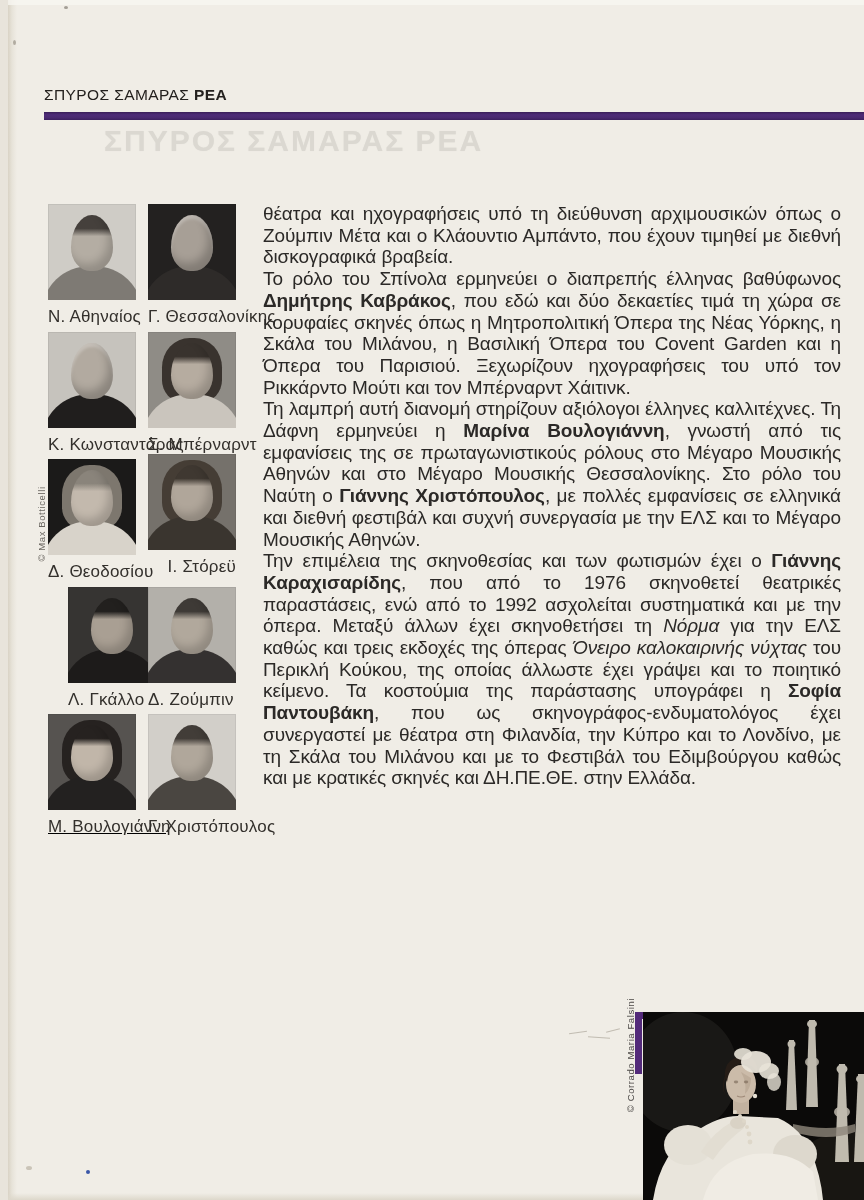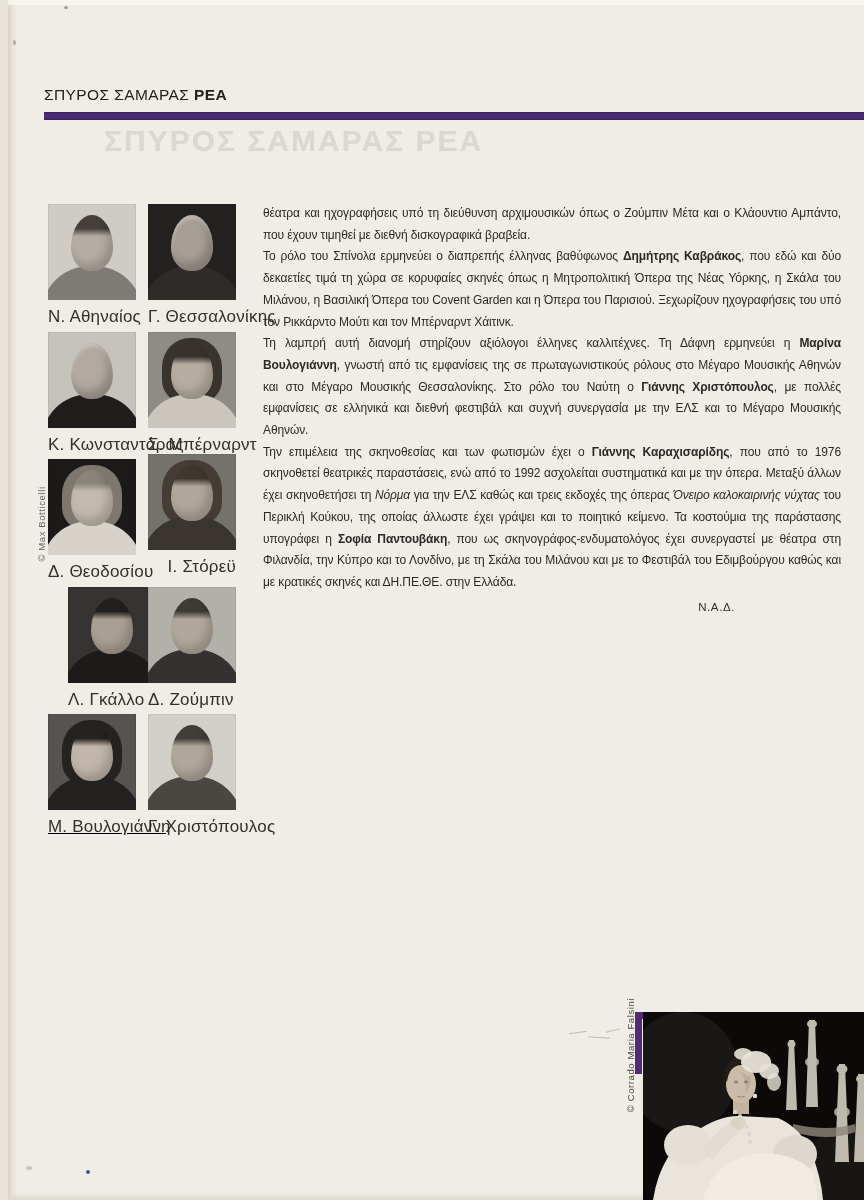--- a/index.html
+++ b/index.html
@@ -65,21 +65,21 @@
   .v9{--bg:#565350;--hair:#262220;--hairbg:#262220;--skin:#c1b6a9;--torso:#232120;}
   .v10{--bg:#d2cfc9;--hair:#423d38;--skin:#b0a79b;--torso:#4a4641;}
 
   
   .vcredit{position:absolute;white-space:nowrap;font-size:9.5px;letter-spacing:.6px;}
   .vcredit.max{left:33px;top:524px;color:#6a6660;transform:translate(-50%,-50%) rotate(-90deg);}
   .vcredit.corrado{left:622px;top:1055px;color:#4a4745;transform:translate(-50%,-50%) rotate(-90deg);}
 
   
   .article{position:absolute;left:255px;top:203px;width:578px;color:#2b2927;}
-  .article p{margin:0;font-size:12px;line-height:21.7px;text-align:justify;letter-spacing:-.1px;}
+  .article p{margin:0;font-size:19px;line-height:21.7px;text-align:justify;letter-spacing:-.1px;}
   .article .b{font-weight:bold;}
   .article .i{font-style:italic;}
   .signature{margin-top:7px;text-align:right;padding-right:106px;font-size:11.5px;
     letter-spacing:.6px;color:#34312d;}
 
   
   .stage-photo{position:absolute;left:635px;top:1012px;width:229px;height:188px;background:#0b0a09;}
   .stage-photo svg{display:block;}
   .bracket-h{position:absolute;left:627px;top:1012px;width:140px;height:7px;background:#532a7a;}
   .bracket-v{position:absolute;left:627px;top:1012px;width:7px;height:62px;background:#532a7a;}
@@ -178,21 +178,20 @@
     </figure>
   </div>
 
   <div class="vcredit max">© Max Botticelli</div>
 
   <div class="article">
     <p><span>θέατρα και ηχογραφήσεις υπό τη διεύθυνση αρχιμουσικών όπως ο Ζούμπιν Μέτα και ο Κλάουντιο Αμπάντο, που έχουν τιμηθεί με διεθνή δισκογραφικά βραβεία.</span></p>
     <p><span>Το ρόλο του Σπίνολα ερμηνεύει ο διαπρεπής έλληνας βαθύφωνος </span><span class="b">Δημήτρης Καβράκος</span><span>, που εδώ και δύο δεκαετίες τιμά τη χώρα σε κορυφαίες σκηνές όπως η Μητροπολιτική Όπερα της Νέας Υόρκης, η Σκάλα του Μιλάνου, η Βασιλική Όπερα του Covent Garden και η Όπερα του Παρισιού. Ξεχωρίζουν ηχογραφήσεις του υπό τον Ρικκάρντο Μούτι και τον Μπέρναρντ Χάιτινκ.</span></p>
     <p><span>Τη λαμπρή αυτή διανομή στηρίζουν αξιόλογοι έλληνες καλλιτέχνες. Τη Δάφνη ερμηνεύει η </span><span class="b">Μαρίνα Βουλογιάννη</span><span>, γνωστή από τις εμφανίσεις της σε πρωταγωνιστικούς ρόλους στο Μέγαρο Μουσικής Αθηνών και στο Μέγαρο Μουσικής Θεσσαλονίκης. Στο ρόλο του Ναύτη ο </span><span class="b">Γιάννης Χριστόπουλος</span><span>, με πολλές εμφανίσεις σε ελληνικά και διεθνή φεστιβάλ και συχνή συνεργασία με την ΕΛΣ και το Μέγαρο Μουσικής Αθηνών.</span></p>
     <p><span>Την επιμέλεια της σκηνοθεσίας και των φωτισμών έχει ο </span><span class="b">Γιάννης Καραχισαρίδης</span><span>, που από το 1976 σκηνοθετεί θεατρικές παραστάσεις, ενώ από το 1992 ασχολείται συστηματικά και με την όπερα. Μεταξύ άλλων έχει σκηνοθετήσει τη </span><span class="i">Νόρμα</span><span> για την ΕΛΣ καθώς και τρεις εκδοχές της όπερας </span><span class="i">Όνειρο καλοκαιρινής νύχτας</span><span> του Περικλή Κούκου, της οποίας άλλωστε έχει γράψει και το ποιητικό κείμενο. Τα κοστούμια της παράστασης υπογράφει η </span><span class="b">Σοφία Παντουβάκη</span><span>, που ως σκηνογράφος-ενδυματολόγος έχει συνεργαστεί με θέατρα στη Φιλανδία, την Κύπρο και το Λονδίνο, με τη Σκάλα του Μιλάνου και με το Φεστιβάλ του Εδιμβούργου καθώς και με κρατικές σκηνές και ΔΗ.ΠΕ.ΘΕ. στην Ελλάδα.</span></p>
-    <div class="signature">Ν.Α.Δ.</div>
   </div>
 
   <div class="bracket-h"></div>
   <div class="bracket-v"></div>
   <div class="stage-photo">
     <svg width="229" height="188" viewBox="0 0 229 188">
       <rect width="229" height="188" fill="#0b0a09"></rect>
       <ellipse cx="40" cy="60" rx="55" ry="60" fill="#272420" opacity="0.55"></ellipse>
       <ellipse cx="205" cy="170" rx="60" ry="50" fill="#1c1915" opacity="0.8"></ellipse>
 

